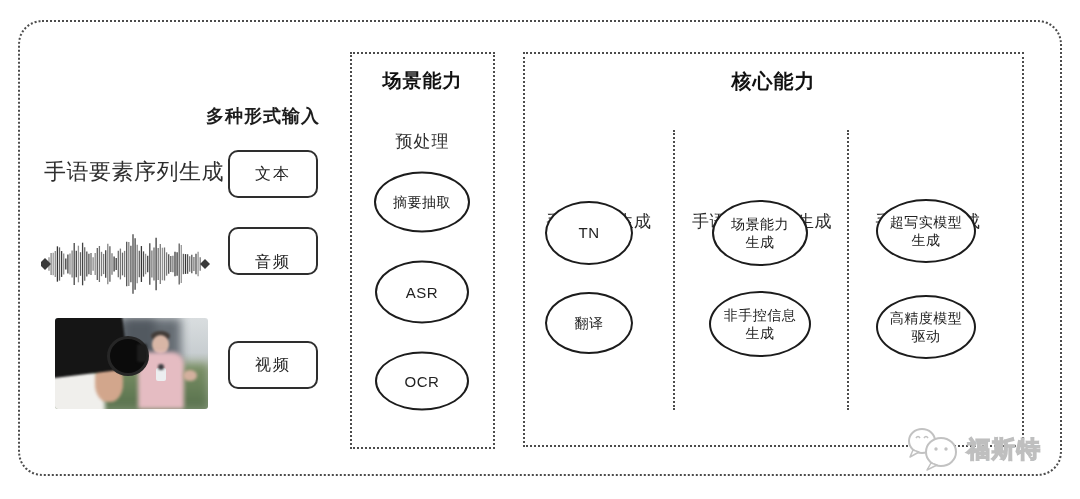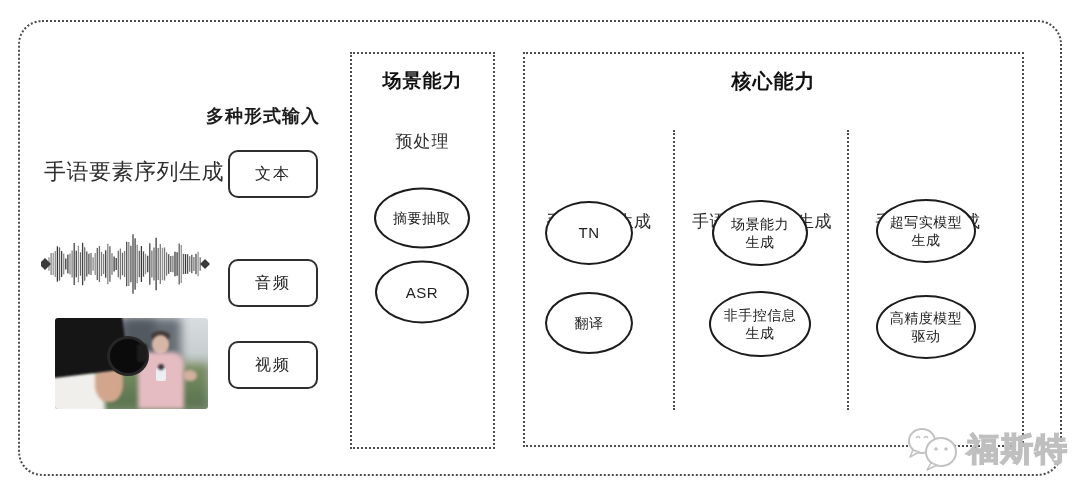--- a/index.html
+++ b/index.html
@@ -20,21 +20,21 @@
     position:absolute;left:44px;top:157px;width:176px;
     font-size:22px;color:#2e2e2e;letter-spacing:0.5px;white-space:nowrap;
   }
   .io-box{
     position:absolute;left:228px;width:86px;height:44px;
     border:2px solid #2e2e2e;border-radius:10px;background:#fff;
     display:flex;align-items:center;justify-content:center;
     font-size:16px;color:#242424;letter-spacing:2px;
   }
   .io-box.text{top:150px;}
-  .io-box.audio{top:259px;}
+  .io-box.audio{top:227px;align-items:flex-end;}
   .io-box.video{top:341px;}
   .waveform{position:absolute;left:41px;top:229px;}
   .photo{
     position:absolute;left:55px;top:318px;width:153px;height:91px;border-radius:3px;
     overflow:hidden;background:linear-gradient(180deg,#d9dddf 0%,#c8ced1 38%,#a7b19e 58%,#87987b 100%);
   }
   .photo div{position:absolute;}
   .ph-buildings{left:42px;top:0;width:84px;height:52px;background:#666d74;filter:blur(5px);}
   .ph-building2{left:70px;top:2px;width:30px;height:44px;background:#525960;filter:blur(4px);}
   .ph-hedge{left:0;top:46px;width:153px;height:45px;background:linear-gradient(180deg,#7b9166,#57704c);filter:blur(4px);}
@@ -72,21 +72,21 @@
   }
   .ellipse{
     position:absolute;transform:translate(-50%,-50%);
     border:2.5px solid #1c1c1c;border-radius:50%;background:#fff;
     display:flex;align-items:center;justify-content:center;text-align:center;
     font-size:14px;color:#222;line-height:1.3;white-space:pre-line;letter-spacing:0.5px;
   }
   
   .watermark{position:absolute;left:903px;top:424px;display:flex;align-items:center;}
   .wm-text{
-    font-size:32px;font-weight:700;letter-spacing:2px;
+    font-size:23px;font-weight:700;letter-spacing:2px;
     color:#0369a1;-webkit-text-stroke:1.4px #bfbfbf;
     text-shadow:0 0 1px #d8d8d8;margin-left:4px;line-height:1;
   }
 </style>
 </head>
 <body>
 
 <div class="canvas">
 
   <div class="outer-border"></div>
@@ -196,22 +196,23 @@
     <span>音频</span>
   </div>
   <div class="io-box video">
     <span>视频</span>
   </div>
 
   <div class="panel scene-panel">
     <div class="panel-title">场景能力</div>
     <div class="group-label">预处理</div>
   </div>
-  <div class="ellipse" style="left:422px;top:218px;width:92px;height:57px;text-align:right;">摘要抽取</div>
+  <div class="ellipse" style="left:422px;top:202px;width:92px;height:57px;text-align:right;">摘要抽取</div>
   <div class="ellipse" style="left:422px;top:292px;width:90px;height:59px;font-size:15px;">ASR</div>
+  <div class="ellipse" style="left:422px;top:381px;width:90px;height:55px;font-size:15px;">OCR</div>
 
   <div class="panel core-panel">
     <div class="panel-title">核心能力</div>
     <div class="divider d1"></div>
     <div class="divider d2"></div>
     <div class="col-header" style="left:74px;">手语文本生成</div>
     <div class="col-header" style="left:237px;">手语要素序列生成</div>
     <div class="col-header" style="left:403px;">手语视频生成</div>
   </div>
   <div class="ellipse" style="left:589px;top:323px;width:84px;height:58px;">翻译</div>

